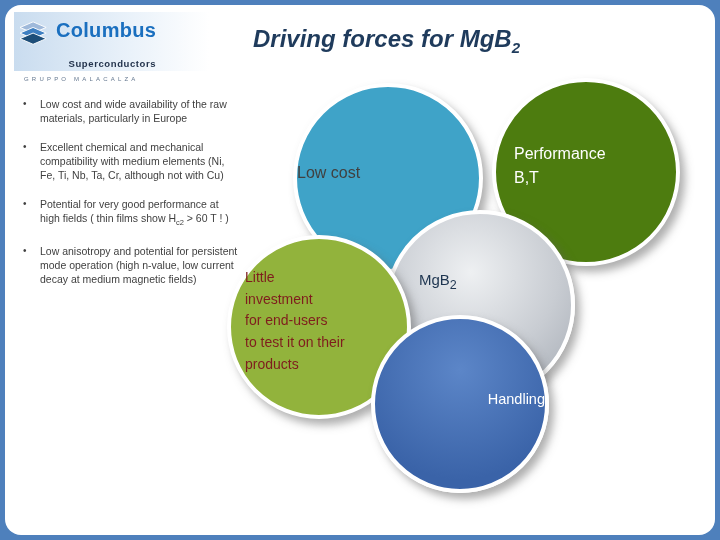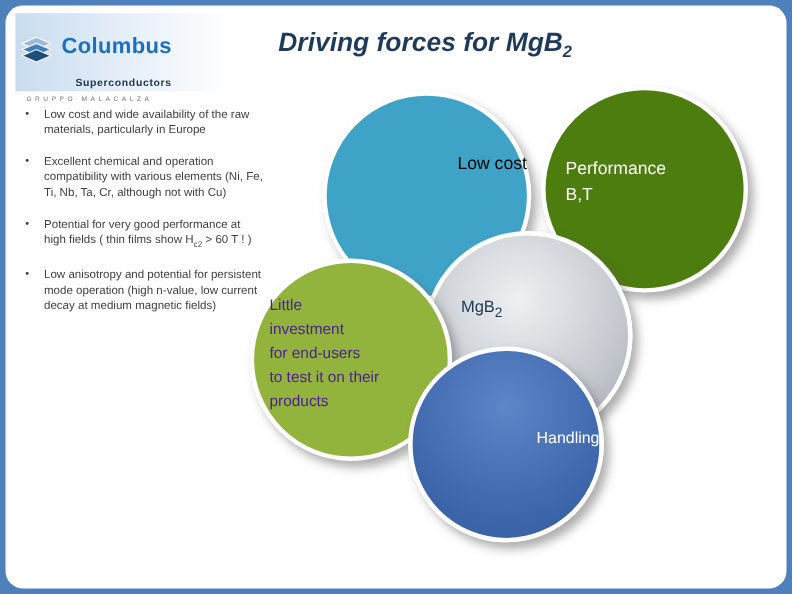--- a/index.html
+++ b/index.html
@@ -1,21 +1,21 @@
 <!DOCTYPE html>
 <html><head>
 <meta charset="utf-8">
 <style>
   html,body{margin:0;padding:0;}
   body{width:720px;height:540px;background:#4e80bc;font-family:"Liberation Sans",sans-serif;position:relative;overflow:hidden;}
   .slide{position:absolute;left:5px;top:5px;right:5px;bottom:5px;background:#ffffff;border-radius:16px;overflow:hidden;}
 
   
   .logo{position:absolute;top:7px;left:9px;width:195px;}
-  .logo-row{display:flex;align-items:flex-start;gap:6px;padding:20px 8px 2px 4px;background:linear-gradient(90deg,#c9dcef 0%,#eaf2fa 60%,#ffffff 100%);}
+  .logo-row{display:flex;align-items:flex-start;gap:6px;padding:8px 8px 2px 4px;background:linear-gradient(90deg,#c9dcef 0%,#eaf2fa 60%,#ffffff 100%);}
   .logo-text-block{display:flex;flex-direction:column;}
   .logo-name{font-size:20px;font-weight:700;color:#1a6fbf;line-height:1;letter-spacing:.3px;}
   .logo-sub{font-size:9.5px;font-weight:700;color:#24344d;letter-spacing:.6px;margin-top:18px;align-self:flex-end;}
   .logo-group{font-size:6px;color:#64778f;letter-spacing:3.2px;margin-top:5px;padding-left:10px;white-space:nowrap;}
 
   
   .title{position:absolute;top:20px;left:248px;width:456px;text-align:left;font-size:24px;font-weight:700;font-style:italic;color:#1f3b5c;}
   .title sub{font-size:15px;}
 
   
@@ -23,33 +23,33 @@
   .bullet{display:flex;margin-bottom:15px;}
   .bullet-marker{width:17px;flex:0 0 17px;font-size:10px;color:#404040;}
   .bullet-text{flex:1;}
   .bullet-text sub{font-size:7.5px;}
 
   
   .circle{position:absolute;border-radius:50%;border:4px solid #ffffff;box-sizing:border-box;box-shadow:5px 6px 9px rgba(95,95,95,.5);}
   .label{white-space:pre-line;}
 
   .c-lowcost{left:288px;top:78px;width:190px;height:190px;background:#3fa3c8;z-index:1;}
-  .lowcost-label{position:absolute;width:100%;top:54px;text-align:right;font-size:16px;color:#000000;}
+  .lowcost-label{position:absolute;width:100%;top:77px;text-align:left;font-size:16px;color:#404040;}
 
   .c-perf{left:487px;top:73px;width:188px;height:188px;background:#4d7c0f;z-index:1;}
   .perf-label{position:absolute;left:18px;top:60px;font-size:16px;color:#ffffff;line-height:1.5;}
 
   .c-red{left:538px;top:238px;width:170px;height:170px;background:#b2423e;z-index:2;}
   .red-label{position:absolute;left:30px;top:40px;font-size:15px;color:#ffffff;line-height:1.5;}
 
   .c-gray{left:380px;top:205px;width:190px;height:190px;background:radial-gradient(circle at 45% 32%,#eef0f2 0%,#c8ccd2 55%,#a2a8b1 100%);z-index:3;text-align:center;}
   .center-label{position:absolute;left:30px;top:54px;font-size:15px;color:#1e3550;line-height:1.55;}
 
   .c-green{left:222px;top:230px;width:184px;height:184px;background:#92b33c;z-index:4;}
-  .green-label{position:absolute;left:14px;top:28px;font-size:14px;color:#4c1d95;line-height:1.55;}
+  .green-label{position:absolute;left:14px;top:28px;font-size:14px;color:#7f1d1d;line-height:1.55;}
 
   .c-blue{left:366px;top:310px;width:178px;height:178px;background:radial-gradient(circle at 50% 30%,#5c86c8 0%,#3a63a8 75%);z-index:5;}
   .handling-label{position:absolute;width:100%;top:72px;text-align:right;font-size:14.5px;color:#ffffff;}
 </style>
 </head>
 <body>
 
 <div class="slide">
 
   <div class="logo">
@@ -73,21 +73,21 @@
     <span>Driving forces for MgB</span><sub>2</sub>
   </div>
 
   <div class="bullets">
     <div class="bullet">
       <span class="bullet-marker">•</span>
       <span class="bullet-text">Low cost and wide availability of the raw materials, particularly in Europe</span>
     </div>
     <div class="bullet">
       <span class="bullet-marker">•</span>
-      <span class="bullet-text">Excellent chemical and operation compatibility with various elements (Ni, Fe, Ti, Nb, Ta, Cr, although not with Cu)</span>
+      <span class="bullet-text">Excellent chemical and mechanical compatibility with medium elements (Ni, Fe, Ti, Nb, Ta, Cr, although not with Cu)</span>
     </div>
     <div class="bullet">
       <span class="bullet-marker">•</span>
       <span class="bullet-text"><span>Potential for very good performance at high fields ( thin films show H</span><sub>c2</sub><span> &gt; 60 T ! )</span></span>
     </div>
     <div class="bullet">
       <span class="bullet-marker">•</span>
       <span class="bullet-text">Low anisotropy and potential for persistent mode operation (high n-value, low current decay at medium magnetic fields)</span>
     </div>
   </div>

